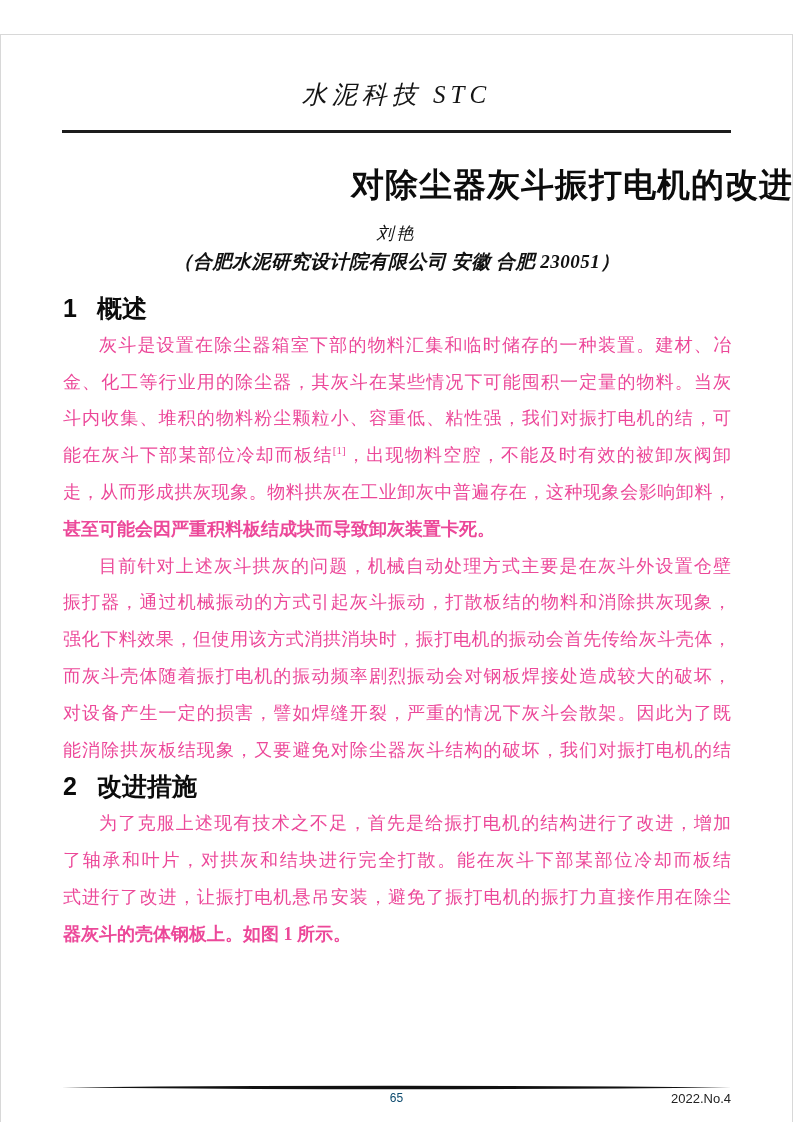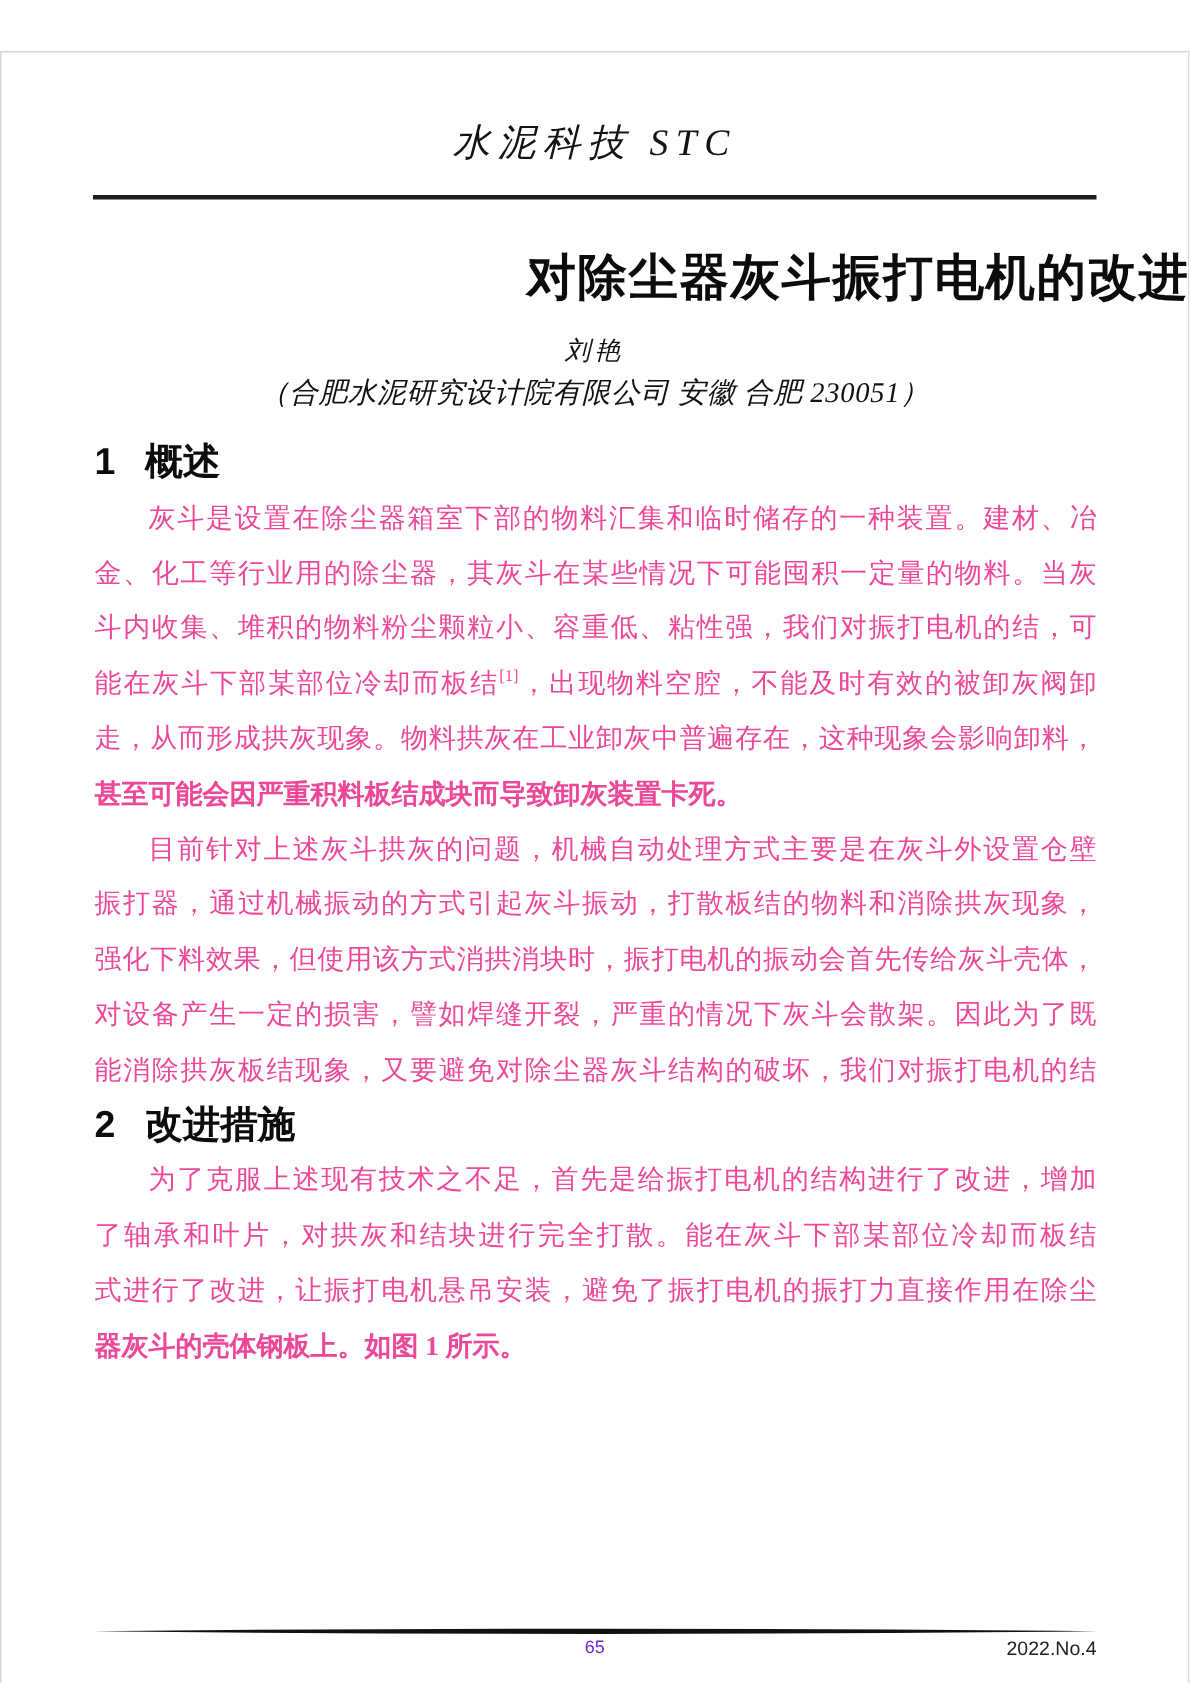--- a/index.html
+++ b/index.html
@@ -50,20 +50,21 @@
     font-size: 17px;
     letter-spacing: 3px;
   }
   .affiliation {
     position: absolute;
     top: 215px; left: 0; width: 100%;
     text-align: center;
     font-style: italic;
     font-size: 19px;
     letter-spacing: 0.5px;
+    font-weight: bold;
   }
   
   .content {
     position: absolute;
     top: 256px; left: 63px;
     width: 668px;
   }
   .heading {
     font-family: "Liberation Sans", "DejaVu Sans", sans-serif;
     font-weight: 700;
@@ -92,21 +93,21 @@
     top: 1050px; left: 62px;
     width: 669px; height: 7px;
     display: block;
   }
   .page-number {
     position: absolute;
     top: 1057px; left: 0; width: 100%;
     text-align: center;
     font-family: "Liberation Sans", "DejaVu Sans", sans-serif;
     font-size: 12px;
-    color: #6d28d9;
+    color: #0c4a6e;
   }
   .issue {
     position: absolute;
     top: 1057px; right: 62px;
     font-family: "Liberation Sans", "DejaVu Sans", sans-serif;
     font-size: 13px;
     color: #222;
   }
 </style>
 </head>
@@ -130,20 +131,21 @@
     <div class="line first">灰斗是设置在除尘器箱室下部的物料汇集和临时储存的一种装置。建材、冶</div>
     <div class="line">金、化工等行业用的除尘器，其灰斗在某些情况下可能囤积一定量的物料。当灰</div>
     <div class="line">斗内收集、堆积的物料粉尘颗粒小、容重低、粘性强，我们对振打电机的结，可</div>
     <div class="line"><span>能在灰斗下部某部位冷却而板结</span><sup class="ref">[1]</sup><span>，出现物料空腔，不能及时有效的被卸灰阀卸</span></div>
     <div class="line">走，从而形成拱灰现象。物料拱灰在工业卸灰中普遍存在，这种现象会影响卸料，</div>
     <div class="line last">甚至可能会因严重积料板结成块而导致卸灰装置卡死。</div>
 
     <div class="line first">目前针对上述灰斗拱灰的问题，机械自动处理方式主要是在灰斗外设置仓壁</div>
     <div class="line">振打器，通过机械振动的方式引起灰斗振动，打散板结的物料和消除拱灰现象，</div>
     <div class="line">强化下料效果，但使用该方式消拱消块时，振打电机的振动会首先传给灰斗壳体，</div>
+    <div class="line">而灰斗壳体随着振打电机的振动频率剧烈振动会对钢板焊接处造成较大的破坏，</div>
     <div class="line">对设备产生一定的损害，譬如焊缝开裂，严重的情况下灰斗会散架。因此为了既</div>
     <div class="line">能消除拱灰板结现象，又要避免对除尘器灰斗结构的破坏，我们对振打电机的结</div>
 
     <div class="heading">
       <span class="h-num">2</span><span class="h-title">改进措施</span>
     </div>
 
     <div class="line first">为了克服上述现有技术之不足，首先是给振打电机的结构进行了改进，增加</div>
     <div class="line">了轴承和叶片，对拱灰和结块进行完全打散。能在灰斗下部某部位冷却而板结</div>
     <div class="line">式进行了改进，让振打电机悬吊安装，避免了振打电机的振打力直接作用在除尘</div>

